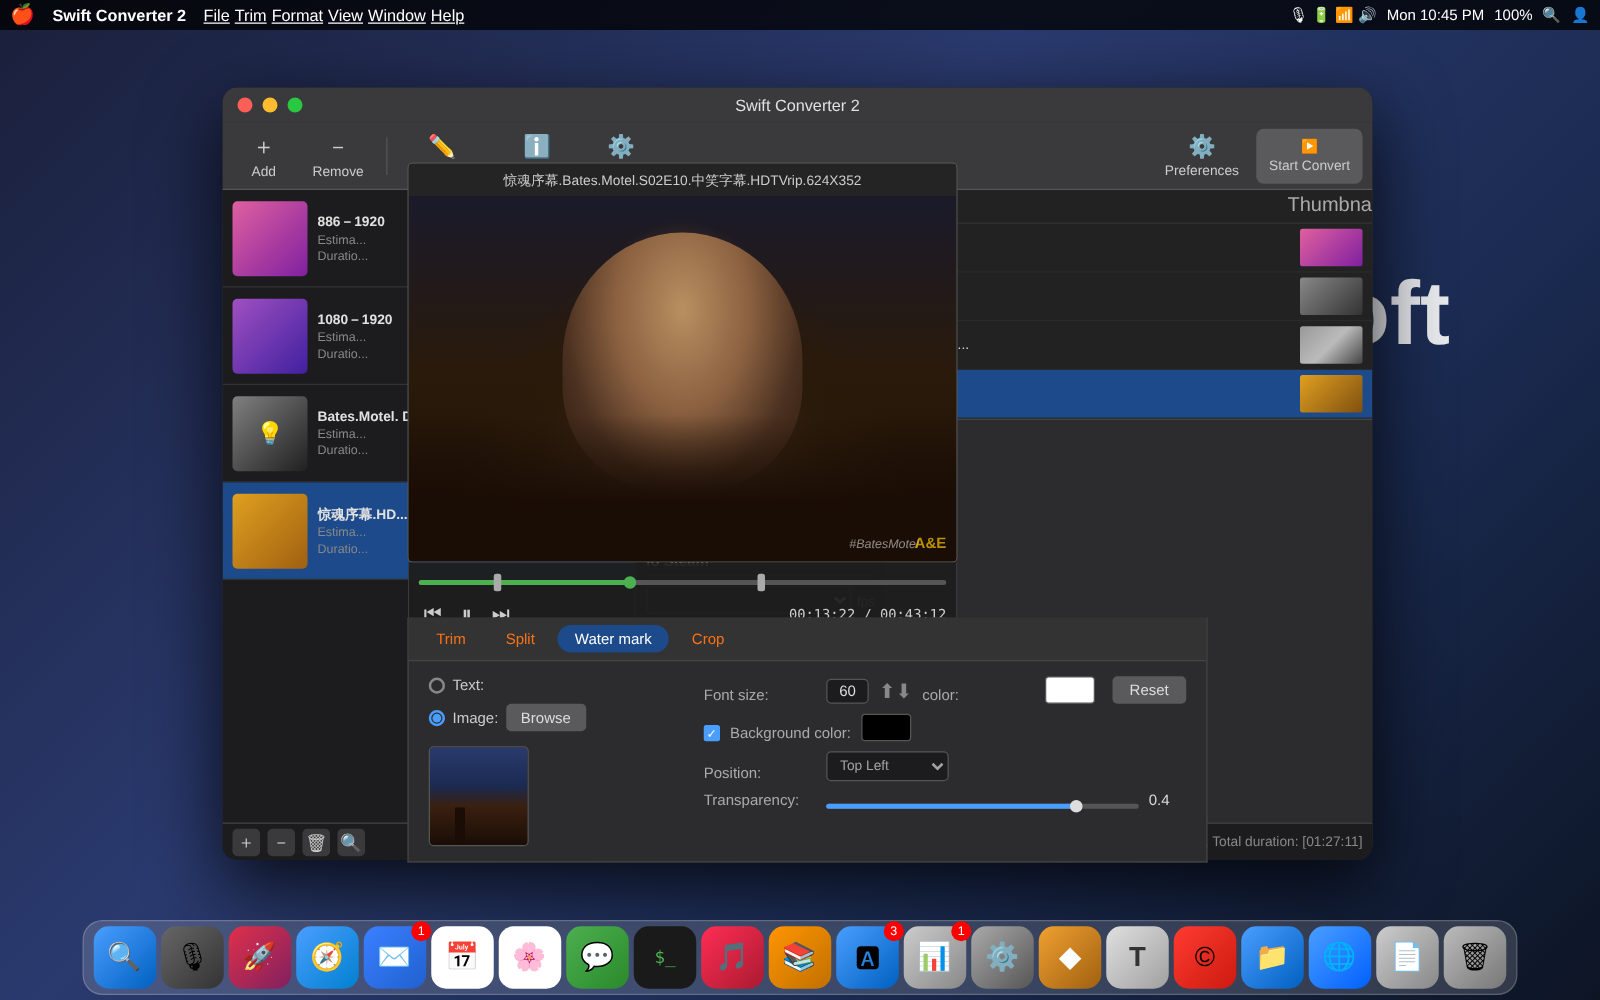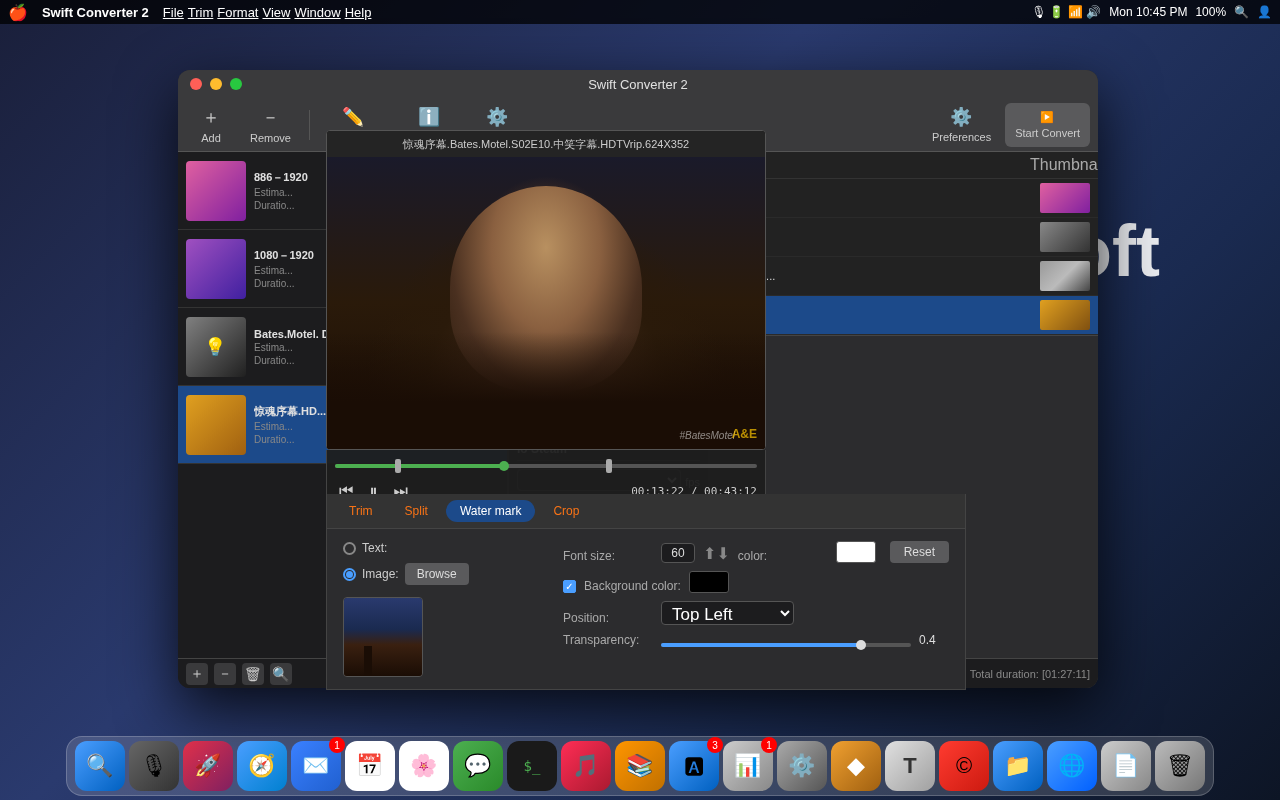--- a/index.html
+++ b/index.html
@@ -582,22 +582,22 @@
       display: flex;
       align-items: center;
       justify-content: center;
       border-radius: 2px;
     }
     .wm-checkbox.checked { background: #4a9eff; border-color: #4a9eff; }
     .wm-checkbox.checked::after { content: '✓'; font-size: 10px; color: white; }
     .wm-select {
       background: #1c1c1e;
       border: 1px solid #555;
-      color: #ffffff;
-      font-size: 17px;
+      color: #a3a3a3;
+      font-size: 11px;
       padding: 2px 6px;
       border-radius: 4px;
       height: 24px;
     }
     .wm-slider {
       flex: 1;
       height: 4px;
       background: #555;
       border-radius: 2px;
       position: relative;

